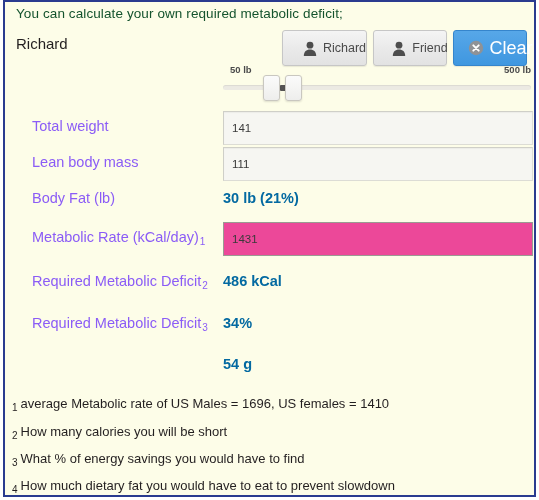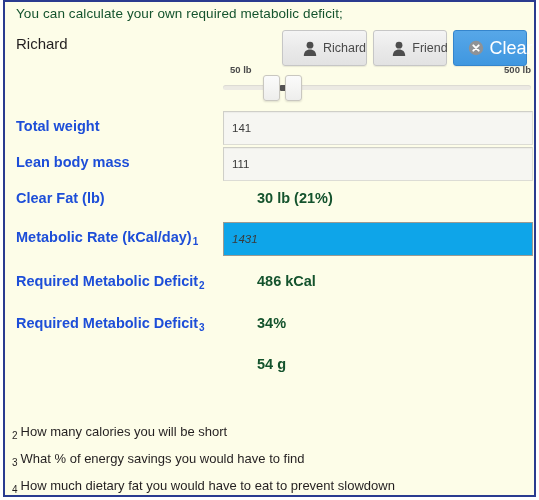--- a/index.html
+++ b/index.html
@@ -125,25 +125,24 @@
     width: 6px;
     height: 6px;
     background: #555353;
     border-radius: 1px;
   }
 
   
   .row { position: absolute; left: 0; width: 100%; height: 30px; }
   .row-label {
     position: absolute;
-    left: 11px;
+    left: 27px;
     font-size: 14.5px;
-    color: #1d4ed8;
-    white-space: nowrap;
-    font-weight: bold;
+    color: #8b5cf6;
+    white-space: nowrap;
   }
   .row-label sub {
     font-size: 10px;
     vertical-align: baseline;
     position: relative;
     top: 3px;
     padding-left: 1px;
   }
   .field {
     position: absolute;
@@ -156,33 +155,31 @@
     border-top-color: #cfcfc8;
     border-left-color: #cfcfc8;
     font-family: "Liberation Sans", sans-serif;
     font-size: 11.5px;
     color: #3a3a3a;
     padding: 16px 8px;
     outline: none;
     box-shadow: inset 0 1px 1px rgba(0,0,0,0.04);
   }
   .field.focused {
-    background: #0ea5e9;
+    background: #ec4899;
     border: 1px solid #9a9a92;
     box-shadow: none;
-    font-style: italic;
   }
   .value-bold {
     position: absolute;
     left: 218px;
     font-size: 14.5px;
     font-weight: bold;
-    color: #14532d;
-    white-space: nowrap;
-    margin-left: 34px;
+    color: #0369a1;
+    white-space: nowrap;
   }
 
   
   .footnote {
     position: absolute;
     left: 7px;
     font-size: 13px;
     color: #231f20;
     white-space: nowrap;
   }
@@ -245,21 +242,21 @@
     <div class="row-label" style="top:7px;">Total weight</div>
     <input class="field" type="text" value="141" style="">
   </div>
 
   <div class="row" style="top:145px;">
     <div class="row-label" style="top:7px;">Lean body mass</div>
     <input class="field" type="text" value="111" style="">
   </div>
 
   <div class="row" style="top:188px;">
-    <div class="row-label" style="top:0px;">Clear Fat (lb)</div>
+    <div class="row-label" style="top:0px;">Body Fat (lb)</div>
     <div class="value-bold" style="top:0px;">30 lb (21%)</div>
   </div>
 
   <div class="row" style="top:220px;">
     <div class="row-label" style="top:7px;"><span>Metabolic Rate (kCal/day)</span><sub>1</sub></div>
     <input class="field focused" type="text" autofocus="" value="1431" style="">
   </div>
 
   <div class="row" style="top:271px;">
     <div class="row-label" style="top:0px;"><span>Required Metabolic Deficit</span><sub>2</sub></div>
@@ -268,20 +265,23 @@
 
   <div class="row" style="top:313px;">
     <div class="row-label" style="top:0px;"><span>Required Metabolic Deficit</span><sub>3</sub></div>
     <div class="value-bold" style="top:0px;">34%</div>
   </div>
 
   <div class="row" style="top:354px;">
     <div class="value-bold" style="top:0px;">54 g</div>
   </div>
 
+  <div class="footnote" style="top:394px;">
+    <span class="fn-num">1</span><span>average Metabolic rate of US Males = 1696, US females = 1410</span>
+  </div>
   <div class="footnote" style="top:422px;">
     <span class="fn-num">2</span><span>How many calories you will be short</span>
   </div>
   <div class="footnote" style="top:449px;">
     <span class="fn-num">3</span><span>What % of energy savings you would have to find</span>
   </div>
   <div class="footnote" style="top:476px;">
     <span class="fn-num">4</span><span>How much dietary fat you would have to eat to prevent slowdown</span>
   </div>
 

